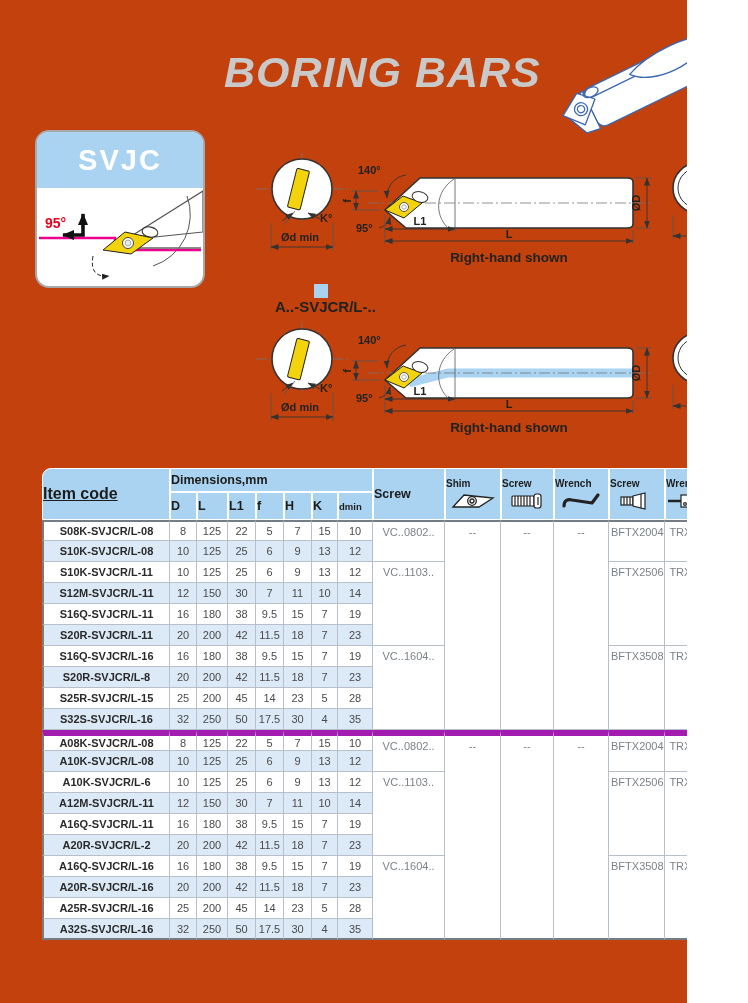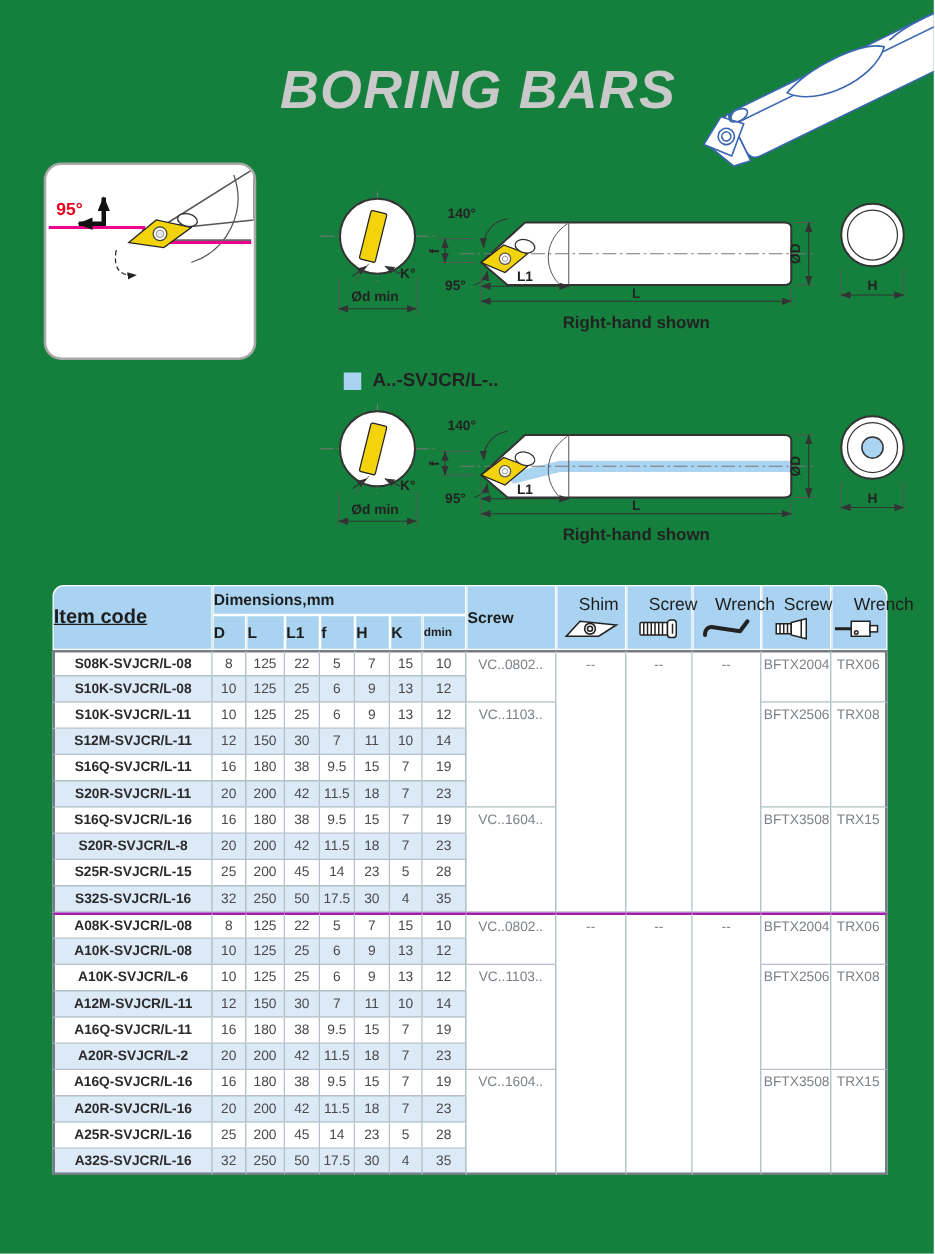--- a/index.html
+++ b/index.html
@@ -1,18 +1,18 @@
 <!DOCTYPE html>
 <html><head>
 <meta charset="utf-8">
 <style>
   * { box-sizing: border-box; }
   html,body { margin:0; padding:0; background:#fff; }
   .page {
-    position:relative; width:747px; height:1003px; background:#15803d;
+    position:relative; width:687px; height:1003px; background:#c2410c;
     font-family:"Liberation Sans", sans-serif; overflow:hidden;
   }
   
   .title {
     position:absolute; left:224px; top:48px;
     font-size:43px; font-weight:bold; font-style:italic;
     color:#c9c9c9; letter-spacing:1px; white-space:nowrap;
   }
   .hero { position:absolute; left:543px; top:0; }
   
@@ -21,21 +21,21 @@
     border:2px solid #a8a8a8; border-radius:14px; background:#fff; overflow:hidden;
   }
   .card-head { height:56px; background:#a9d3f0; display:flex; align-items:center; justify-content:center; }
   .card-head span { color:#fff; font-size:29px; font-weight:bold; letter-spacing:2px; }
   .card-body { position:relative; height:98px; }
   
   .sec-head { position:absolute; display:flex; align-items:center; font-size:15px; color:#222; font-weight:bold; white-space:nowrap; }
   .sec-head .sq { width:14px; height:14px; background:#a9d3f0; margin-right:9px; flex:0 0 auto; }
   .sec-head .desc { margin-left:14px; }
   #secS { left:275px; top:130px; }
-  #secA { left:275px; top:296px; }
+  #secA { left:275px; top:284px;flex-direction:column; }
   .diag { position:absolute; }
   #diagS { left:248px; top:151px; }
   #diagA { left:248px; top:321px; }
   svg text { font-family:"Liberation Sans", sans-serif; }
   .lab { font-size:11px; font-weight:bold; fill:#222; }
   .cap { font-size:13.5px; font-weight:bold; fill:#222; }
   .ol  { stroke:#333; stroke-width:1.6; fill:#fff; }
   .thin{ stroke:#555; stroke-width:0.8; fill:none; }
   .dim { stroke:#333; stroke-width:0.9; fill:none; }
   .cl  { stroke:#777; stroke-width:0.8; fill:none; stroke-dasharray:11 3 2 3; }
@@ -46,34 +46,34 @@
     border-collapse:separate; border-spacing:0; table-layout:fixed;
   }
   th {
     background:#a9d3f0; border:1.5px solid #fff; color:#1d1d1d;
     font-size:12.5px; font-weight:bold; padding:0; text-align:left; vertical-align:middle;
   }
   th.item  { border-top-left-radius:9px; font-size:16px;text-decoration:underline; }
   th.grp   { height:24px; }
   th.dim   { height:28px; }
   th.dmin  { font-size:9.5px; }
-  th.tool .tl { font-size:14px; font-weight:normal; margin-top:3px;margin-left:17px; }
+  th.tool .tl { font-size:10px; font-weight:bold; margin-top:3px; }
   th.tool svg { display:block; margin:2px auto 3px; }
   th.rr    { border-top-right-radius:9px; }
   tbody td {
     background:#fff; height:21px; font-size:11px; color:#4a4a4a;
     text-align:center; vertical-align:middle; padding:0 2px; overflow:hidden;
     border-right:1px solid #b7c0ca; border-bottom:1px solid #b7c0ca;
   }
   tbody tr.alt td { background:#dce9f7; }
   tbody tr td.mg { background:#fff; vertical-align:top; padding-top:4px; color:#7c8287; }
   tbody td.code { font-weight:bold; color:#2a2a2a; }
   tbody td.ins  { color:#6d7175; }
   tbody tr:first-child td { border-top:2px solid #747d85;margin-top:15px; }
-  tbody tr.sec-start td   { border-top:2px solid #a21caf;text-align:center; }
+  tbody tr.sec-start td   { border-top:6px solid #a21caf;text-align:center; }
   tbody td.cL { border-left:2px solid #747d85; }
   tbody td.cR { border-right:2px solid #747d85; }
   tbody td.rB { border-bottom:2px solid #747d85; }
 </style>
 </head>
 <body>
 
 <div class="page">
 
   <div class="title">BORING BARS</div>
@@ -85,20 +85,23 @@
       <path d="M192,90 C208,85 240,85 252,90" fill="none"></path>
       <path d="M50,86 L24,100 L36,126 L50,128 Z"></path>
       <polygon points="22,100 44,86 58,99 38,118" fill="#fff"></polygon>
       <circle cx="41" cy="102" r="6.5"></circle>
       <circle cx="41" cy="102" r="3.6" fill="none"></circle>
       <ellipse cx="57" cy="91" rx="8" ry="4.5" fill="none"></ellipse>
     </g>
   </svg>
 
   <div class="card">
+    <div class="card-head">
+      <span>SVJC</span>
+    </div>
     <div class="card-body">
       <svg width="166" height="98" viewBox="0 0 166 98">
         <defs>
           <marker id="cA" markerWidth="13" markerHeight="13" refX="11" refY="5" orient="auto-start-reverse" markerUnits="userSpaceOnUse">
             <path d="M0,0 L12,5 L0,10 Z" fill="#111"></path>
           </marker>
           <marker id="cB" markerWidth="8" markerHeight="8" refX="7" refY="3" orient="auto" markerUnits="userSpaceOnUse">
             <path d="M0,0 L7.5,3 L0,6 Z" fill="#222"></path>
           </marker>
         </defs>

